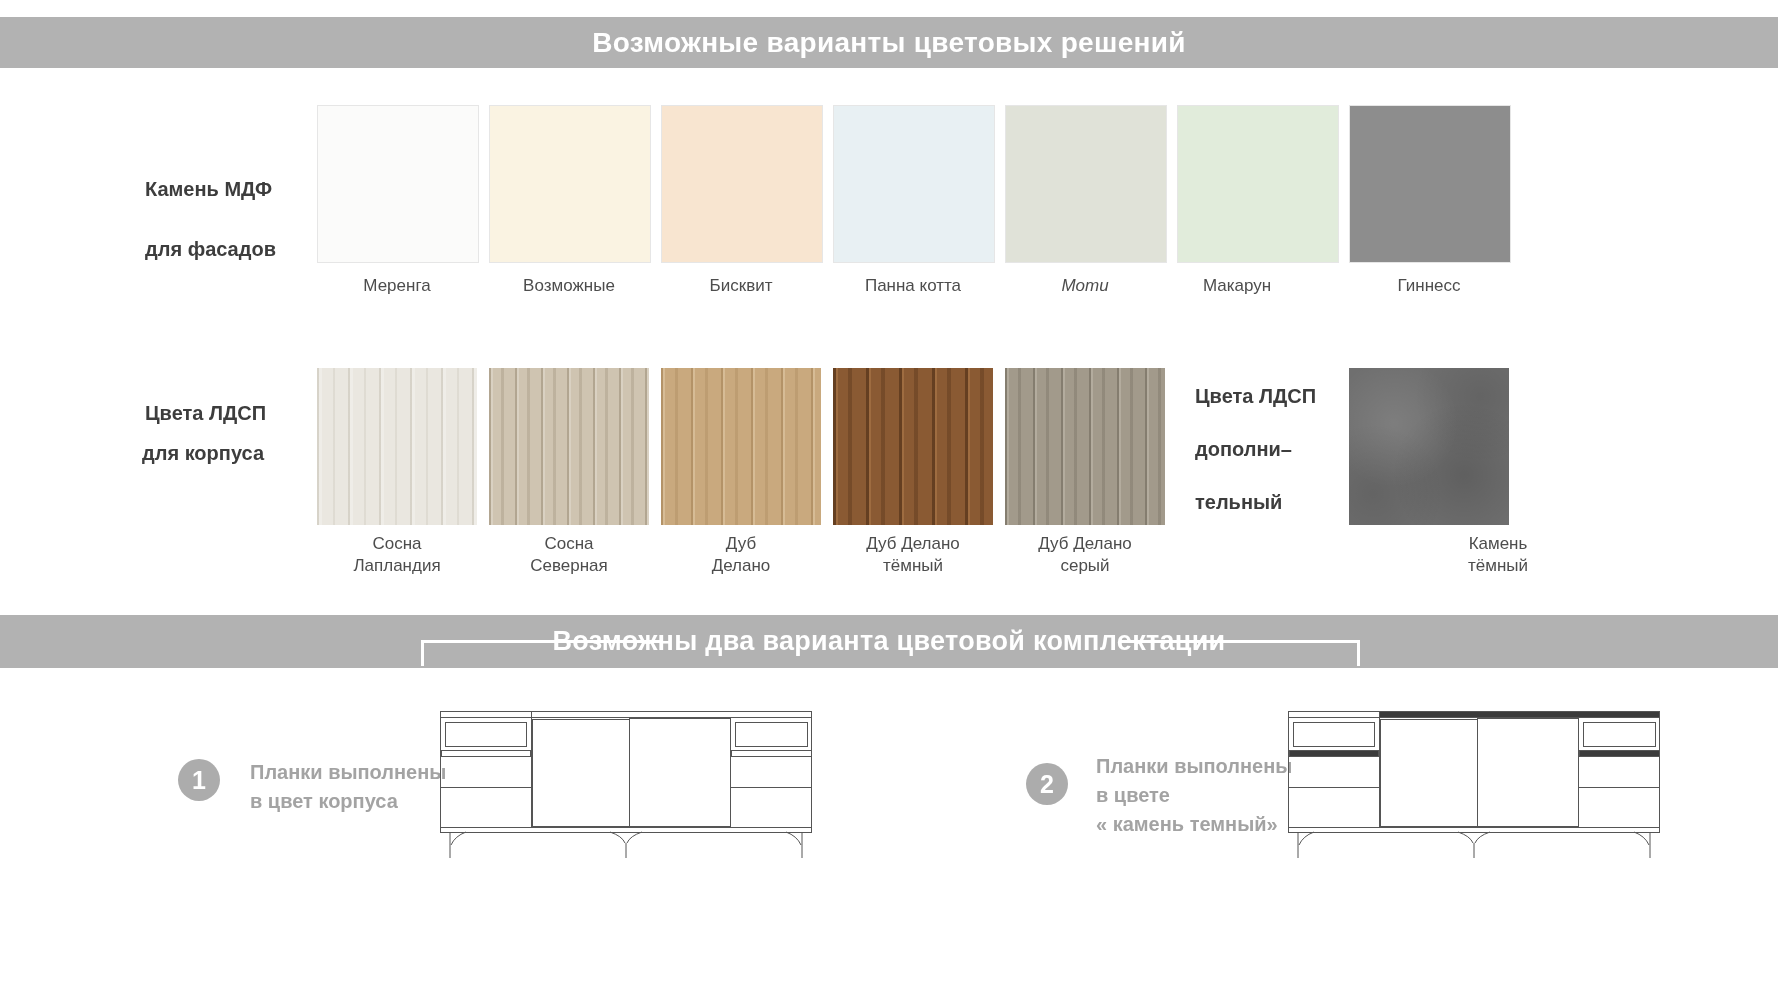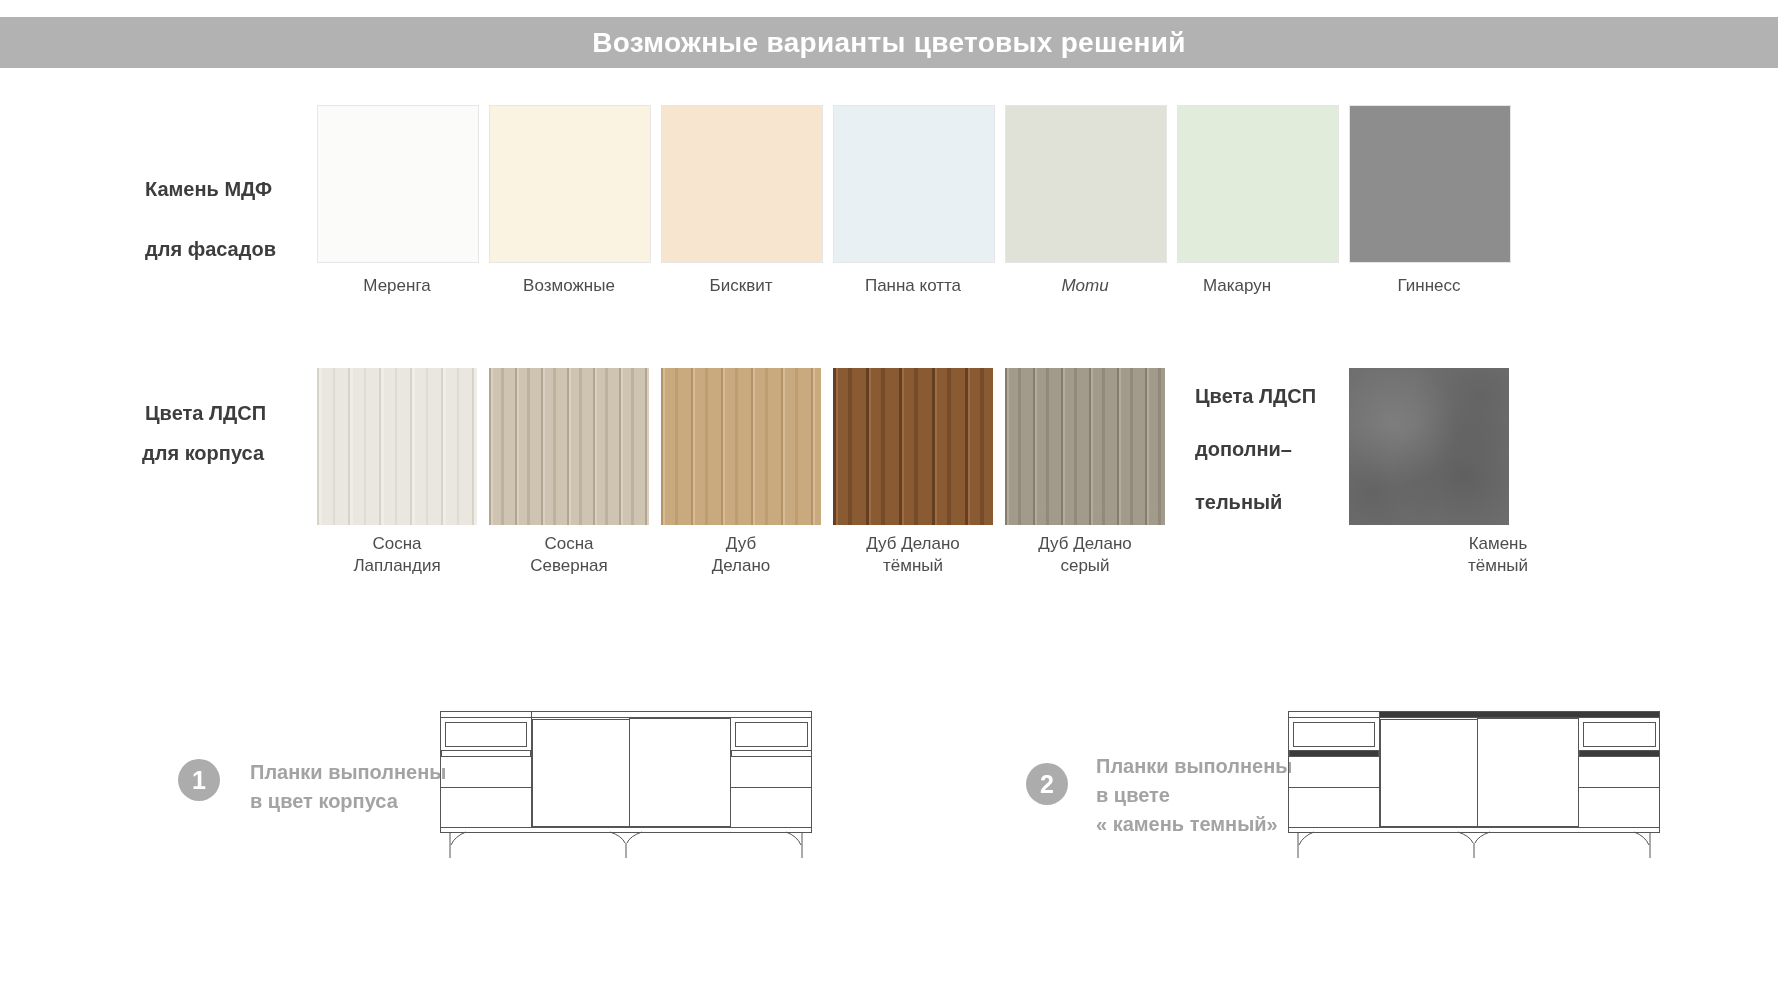--- a/index.html
+++ b/index.html
@@ -106,20 +106,25 @@
   <div class="row-label" style="left:1195px;top:385px;">Цвета ЛДСП</div>
   <div class="row-label" style="left:1195px;top:438px;">дополни–</div>
   <div class="row-label" style="left:1195px;top:491px;">тельный</div>
 
   <div class="swatch tex-stone" style="left: 1349px; top: 368px; height: 157px; background-color: rgb(111, 111, 111);"></div>
   <div class="caption" style="left:1418px;top:533px;">
     <div>Камень</div>
     <div>тёмный</div>
   </div>
 
+  <div class="banner" id="banner-variants" style="background-color: rgb(178, 178, 178);">
+    <span class="bracket left"></span>
+    <span class="bracket right"></span>
+    <div class="banner-title">Возможны два варианта цветовой комплектации</div>
+  </div>
 
   <div class="num-circle" style="left: 178px; top: 759px; background-color: rgb(172, 172, 172);">1</div>
   <div class="variant-desc" style="left:250px;top:758px;">
     <div>Планки выполнены</div>
     <div>в цвет корпуса</div>
   </div>
   <svg class="cabinet planks-light" style="left:440px;top:710px;" viewBox="0 0 372 150" shape-rendering="crispEdges">
     <rect x="0.5" y="1" width="90.5" height="6"></rect>
     <rect class="plank" x="91" y="1" width="280.5" height="6"></rect>
     <rect class="nofill" x="0.5" y="7" width="371" height="110"></rect>

